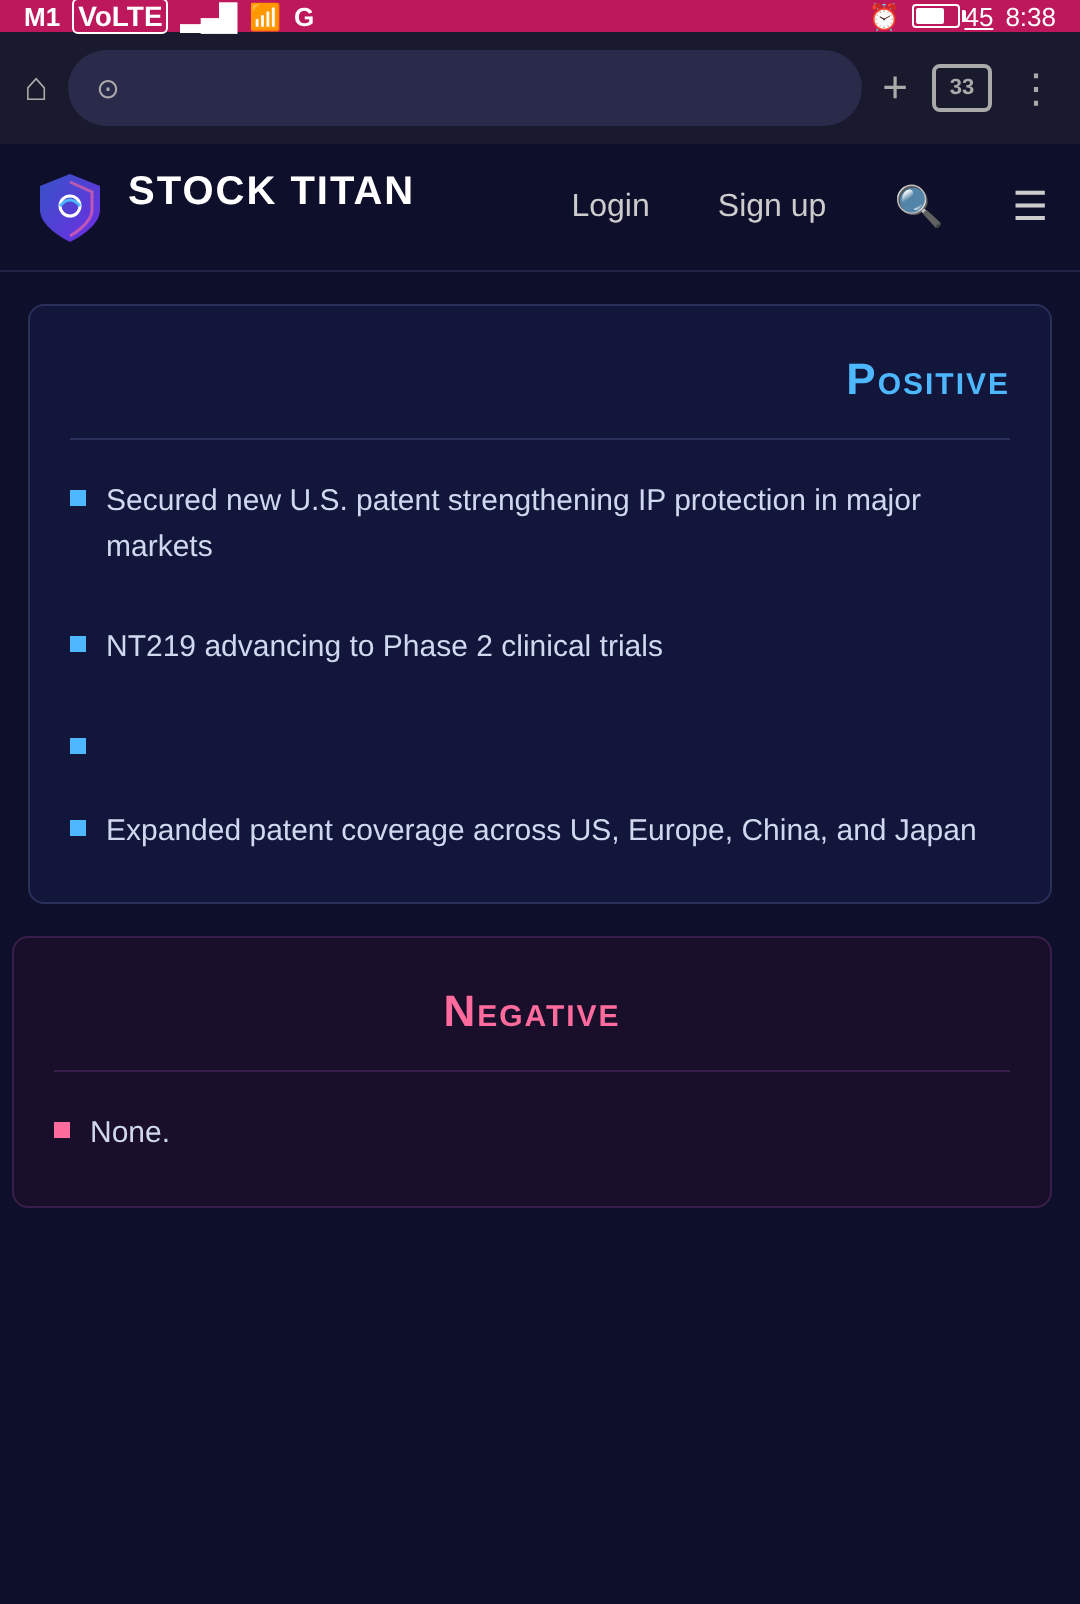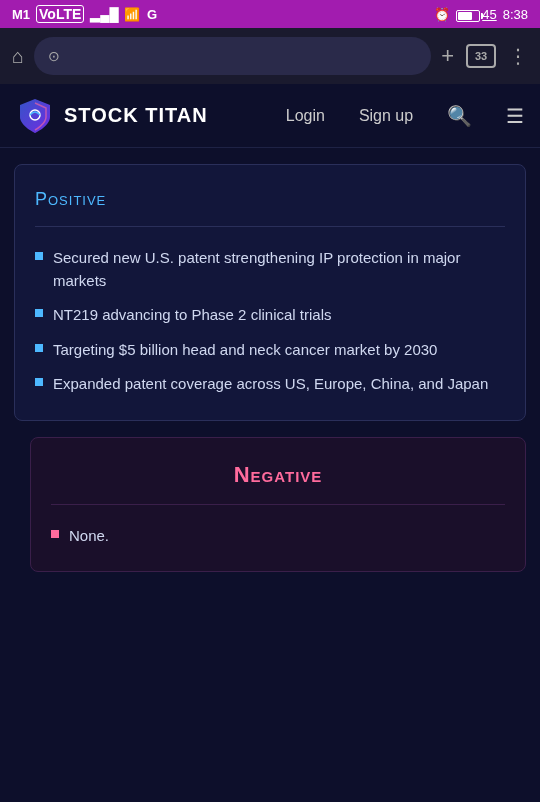--- a/index.html
+++ b/index.html
@@ -7,45 +7,45 @@
     body {
       width: 540px;
       min-height: 802px;
       background: #0d0f2b;
       font-family: -apple-system, BlinkMacSystemFont, 'Segoe UI', Arial, sans-serif;
       color: #fff;
     }
 
     
     .status-bar {
-      background: #a21caf;
+      background: #be185d;
       display: flex;
       justify-content: space-between;
       align-items: center;
       padding: 4px 12px;
-      height: 28px;
+      height: 16px;
     }
     .status-left {
       display: flex;
       align-items: center;
       gap: 6px;
       font-size: 13px;
       font-weight: 600;
       color: #fff;
     }
     .status-right {
       display: flex;
       align-items: center;
       gap: 6px;
       font-size: 13px;
       color: #fff;
     }
     .battery {
       display: flex;
-      align-items: flex-end;
+      align-items: center;
       gap: 2px;
       text-decoration: underline;
     }
     .battery-icon {
       width: 24px;
       height: 12px;
       border: 1.5px solid #fff;
       border-radius: 2px;
       position: relative;
       display: flex;
@@ -128,21 +128,20 @@
     .nav-bar {
       background: #0d0f2b;
       border-bottom: 1px solid #1e2245;
       display: flex;
       align-items: center;
       padding: 0 16px;
       height: 64px;
     }
     .logo {
       display: flex;
-      align-items: center;
       gap: 10px;
       flex: 1;
     }
     .logo-icon {
       width: 38px;
       height: 38px;
     }
     .logo-text {
       font-size: 20px;
       font-weight: 800;
@@ -172,38 +171,38 @@
 
     
     .section-positive {
       background: #12163a;
       border: 1px solid #2a2f5a;
       border-radius: 8px;
       margin: 16px 14px;
       padding: 24px 20px;
     }
     .section-title-positive {
-      text-align: left;
-      font-size: 18px;
-      font-weight: 400;
+      text-align: right;
+      font-size: 22px;
+      font-weight: 700;
       color: #4db8ff;
       font-variant: small-caps;
       letter-spacing: 1px;
       margin-bottom: 16px;
     }
     .section-divider {
       border: none;
       border-top: 1px solid #2a2f5a;
       margin-bottom: 20px;
     }
     .bullet-list {
       list-style: none;
       display: flex;
       flex-direction: column;
-      gap: 12px;
+      gap: 28px;
     }
     .bullet-item {
       display: flex;
       align-items: flex-start;
       gap: 10px;
       font-size: 15px;
       line-height: 1.5;
       color: #d0d8f0;
     }
     .bullet-square {
@@ -212,21 +211,21 @@
       background: #4db8ff;
       flex-shrink: 0;
       margin-top: 5px;
     }
 
     
     .section-negative {
       background: #1a0f2a;
       border: 1px solid #3a1f4a;
       border-radius: 8px;
-      margin: 0 14px 16px 30px;
+      margin: 0 14px 16px 6px;
       padding: 24px 20px;
     }
     .section-title-negative {
       text-align: center;
       font-size: 22px;
       font-weight: 700;
       color: #ff6b9d;
       font-variant: small-caps;
       letter-spacing: 1px;
       margin-bottom: 16px;
@@ -320,21 +319,20 @@
       <li class="bullet-item">
         <div class="bullet-square"></div>
         <span>Secured new U.S. patent strengthening IP protection in major markets</span>
       </li>
       <li class="bullet-item">
         <div class="bullet-square"></div>
         <span>NT219 advancing to Phase 2 clinical trials</span>
       </li>
       <li class="bullet-item">
         <div class="bullet-square"></div>
-        <span>Targeting $5 billion head and neck cancer market by 2030</span>
       </li>
       <li class="bullet-item">
         <div class="bullet-square"></div>
         <span>Expanded patent coverage across US, Europe, China, and Japan</span>
       </li>
     </ul>
   </div>
 
   <div class="section-negative">
     <div class="section-title-negative">Negative</div>

